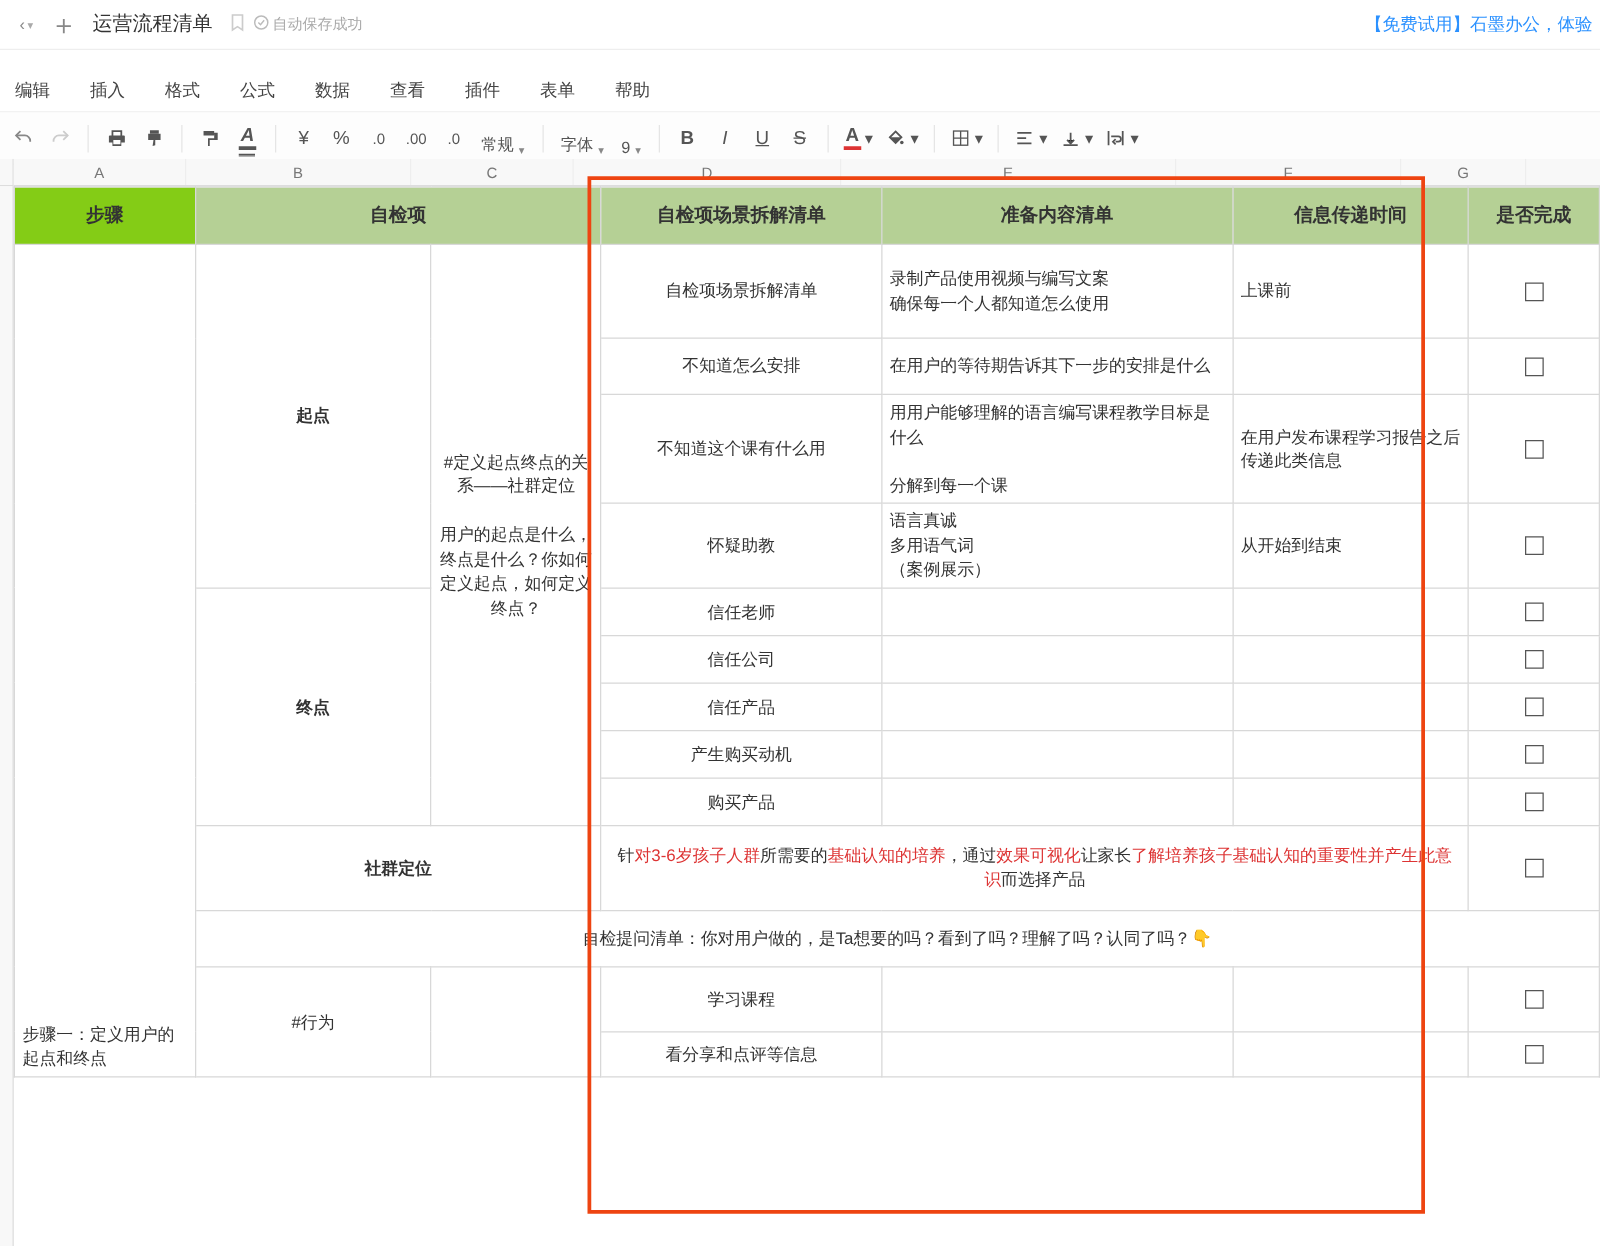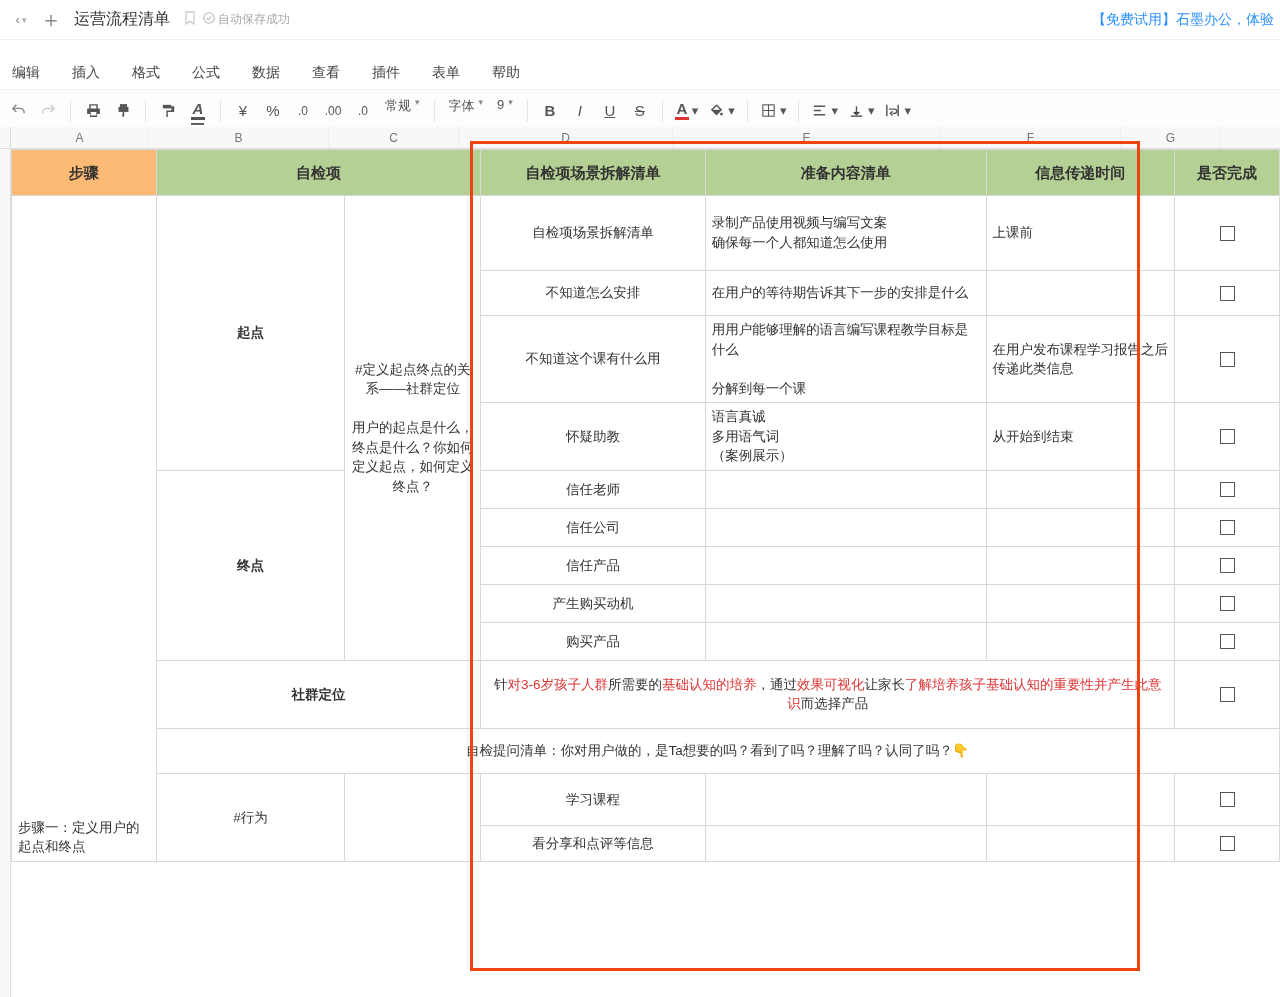--- a/index.html
+++ b/index.html
@@ -16,21 +16,21 @@
   .trial { color:#2b91ff; font-size:14px;margin-left:48px; }
 
   
   .menubar { height:34px; display:flex; align-items:center; gap:32px; padding:0 12px; font-size:14px; color:#444; border-bottom:1px solid #eee;margin-top:16px; }
 
   
   .toolbar { height:42px; display:flex; align-items:center; gap:2px; padding:0 4px; border-bottom:1px solid #e5e5e5; background:#fdfdfd; color:#555; font-size:13px; }
   .toolbar .sep { width:1px; height:22px; background:#e5e5e5; margin:0 6px; }
   .tbtn { min-width:28px; height:28px; display:flex; align-items:center; justify-content:center; padding:0 4px; border-radius:3px; color:#555;}
   .tbtn svg { width:17px; height:17px; }
-  .dd { display:flex; align-items:flex-start; gap:4px; padding:0 6px; height:28px; }
+  .dd { display:flex; align-items:flex-end; gap:4px; padding:0 6px; height:28px; }
   .dd .caret { font-size:9px; color:#888; }
   .A-underline { position:relative; display:flex; flex-direction:column; align-items:center; line-height:1;}
   .A-underline .bar { width:14px; height:3px; background:#d33; margin-top:1px;}
   .A-letter { font-size:15px; font-weight:700;}
 
   .strike { text-decoration:line-through; }
 
   
   .sheet-wrap { position:absolute; top:127px; left:0; right:0; bottom:0; overflow:hidden; }
   .corner { position:absolute; left:0; top:0; width:11px; height:22px; background:#f8f8f8; border-right:1px solid #ddd; border-bottom:1px solid #ddd;}
@@ -44,21 +44,21 @@
   table.cells { border-collapse:collapse; width:100%; table-layout:fixed; }
   table.cells td { border:1px solid #d8d8d8; padding:4px 6px; font-size:13.5px; color:#333; vertical-align:middle; background:#fff; }
   
   table.cells td { line-height:1.45; }
 
   
   .wA{width:138px} .wB{width:180px} .wC{width:130px} .wD{width:214px} .wE{width:268px} .wF{width:180px} .wG{width:100px}
 
   
   tr.hr td { background:#b5d095; font-weight:700; text-align:center; height:46px; font-size:15px;}
-  tr.hr td.wA, tr.hr td.wBC { background:#fdba74; }
+  tr.hr td.wA, tr.hr td.wBC { background:#84cc16; }
 
   tr.h-75 td { height:75px; }
   tr.h-68 td { height:68px; }
   tr.h-38 td { height:38px; }
   tr.h-54 td { height:54px; }
   tr.h-45 td { height:45px; }
   tr.h-36 td { height:36px; }
   tr.h-52 td { height:52px; }
 
   td.center { text-align:center; }

